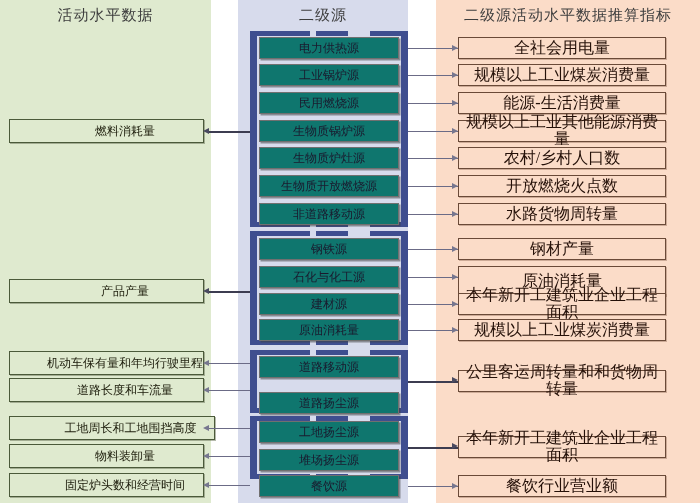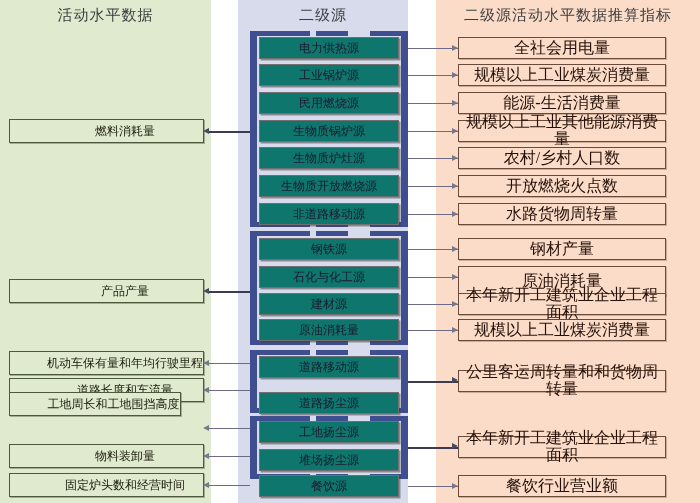--- a/index.html
+++ b/index.html
@@ -187,21 +187,21 @@
     </div>
   <div class="box lbox" style="left:9px;top:279px;width:195px;height:24px;">
       <span>产品产量</span>
     </div>
   <div class="box lbox" style="left:9px;top:351px;width:195px;height:24px;">
       <span>机动车保有量和年均行驶里程</span>
     </div>
   <div class="box lbox" style="left:9px;top:378px;width:195px;height:24px;">
       <span>道路长度和车流量</span>
     </div>
-  <div class="box lbox" style="left:9px;top:392px;width:172px;height:24px;">
+  <div class="box lbox" style="left:9px;top:416px;width:206px;height:24px;">
       <span>工地周长和工地围挡高度</span>
     </div>
   <div class="box lbox" style="left:9px;top:444px;width:195px;height:24px;">
       <span>物料装卸量</span>
     </div>
   <div class="box lbox" style="left:9px;top:473px;width:195px;height:24px;">
       <span>固定炉头数和经营时间</span>
     </div>
 
   <div class="box mbox" style="left:259px;top:37px;width:140px;height:22px;">

